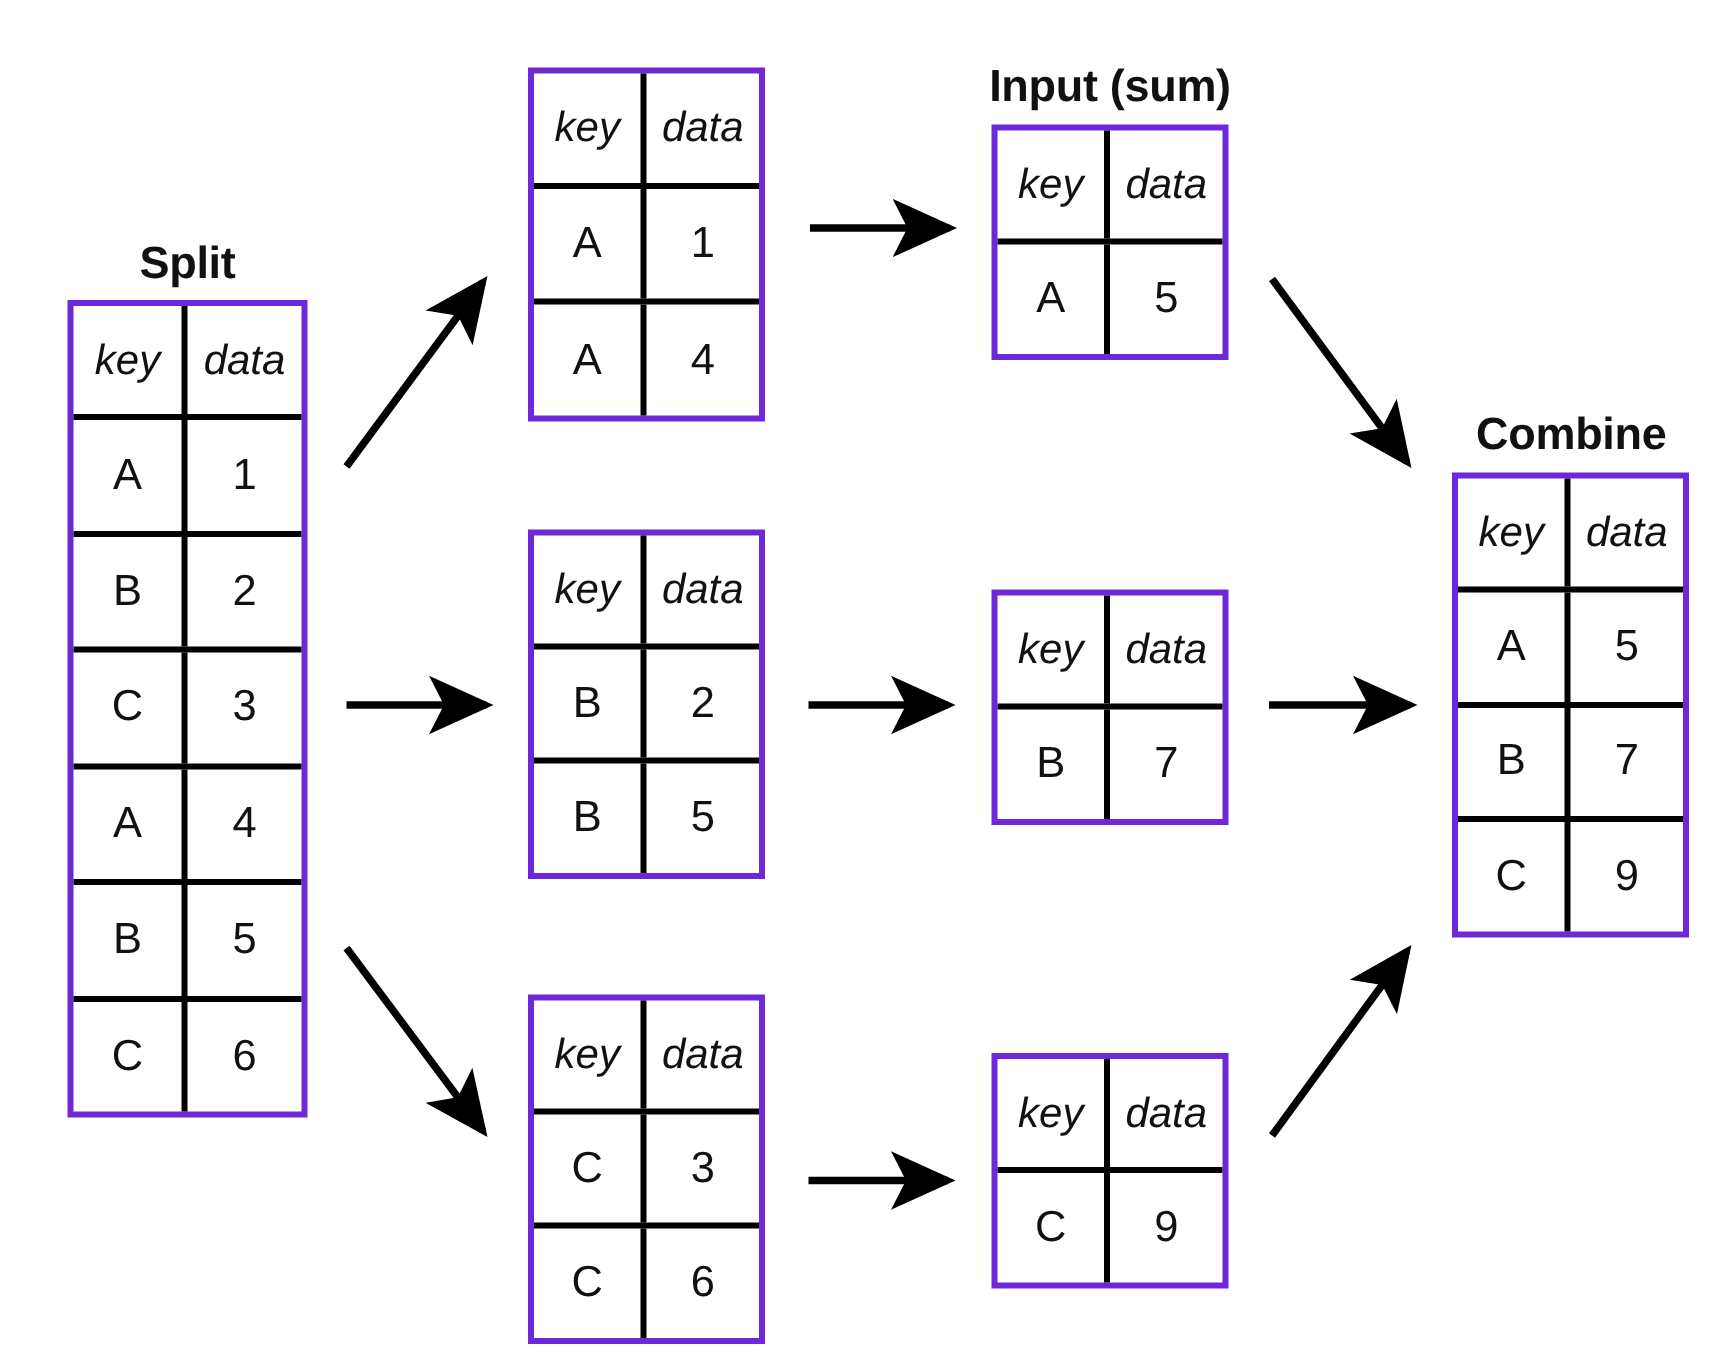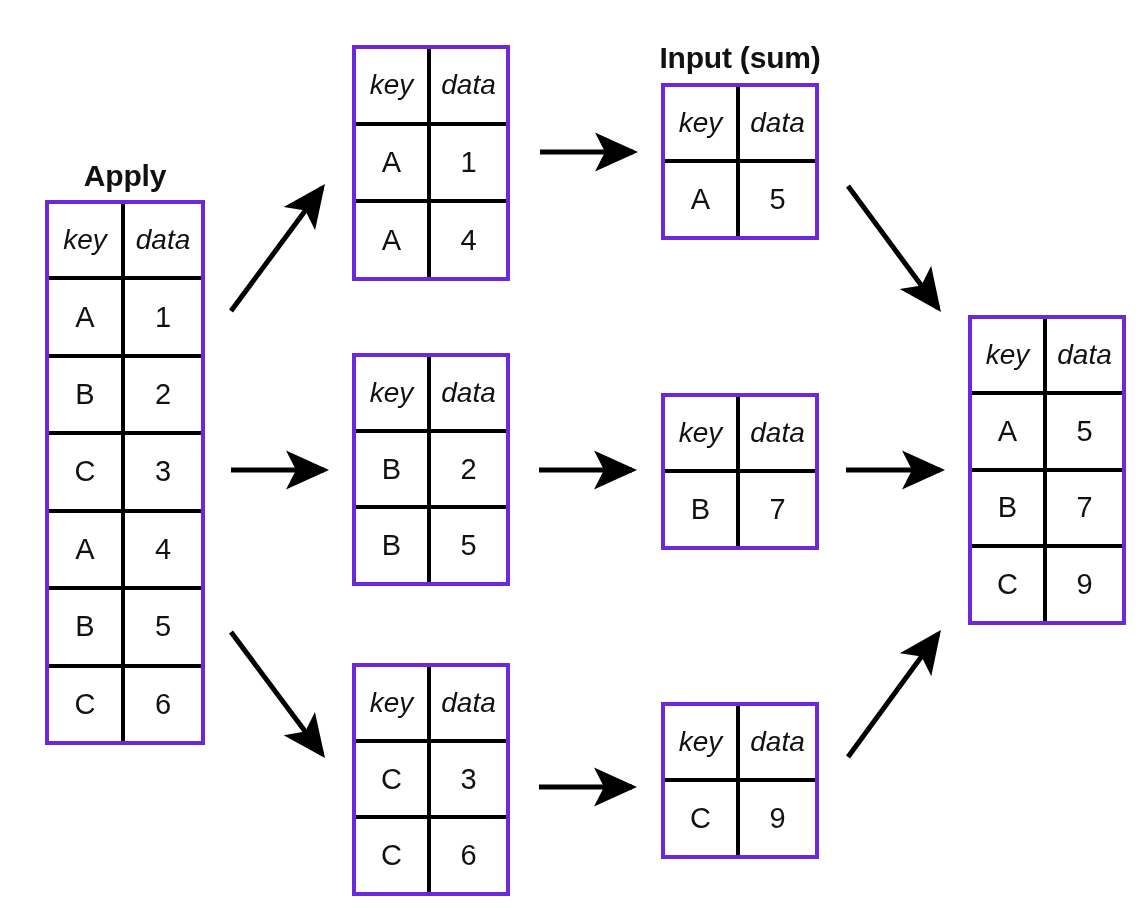--- a/index.html
+++ b/index.html
@@ -73,25 +73,26 @@
     width: 1146px;
     height: 908px;
     pointer-events: none;
   }
 </style>
 </head>
 <body>
 
 <div id="canvas">
 
-  <div class="title" style="left:45px; top:160px; width:160px;">Apply</div>
+  <div class="title" style="left:45px; top:160px; width:160px;">Split</div>
 
 
   <div class="title" style="left:615px; top:42px; width:250px;">Input (sum)</div>
 
+  <div class="title" style="left:965px; top:274px; width:165px;">Combine</div>
 
   <div class="tbl" style="left:45px; top:200px; width:160px; height:545px;">
     <div class="row head">
       <div class="cell">key</div>
       <div class="cell">data</div>
     </div>
     <div class="row">
       <div class="cell">A</div>
       <div class="cell">1</div>
     </div>

